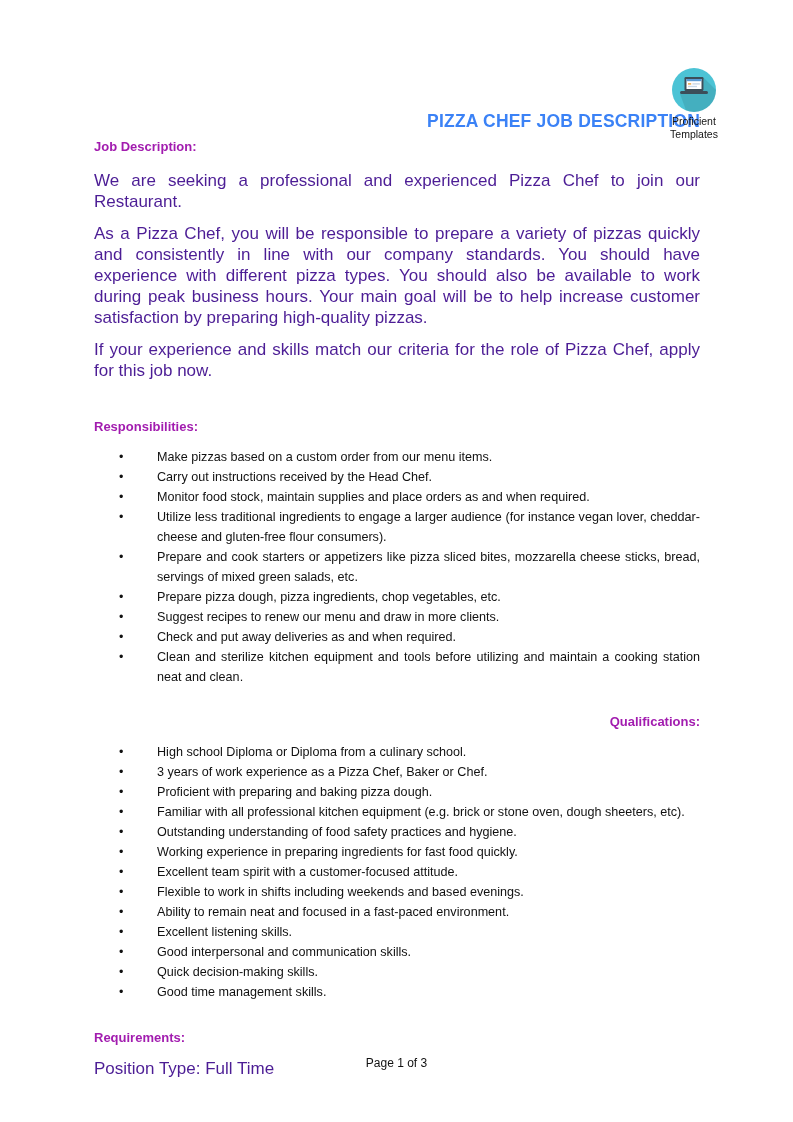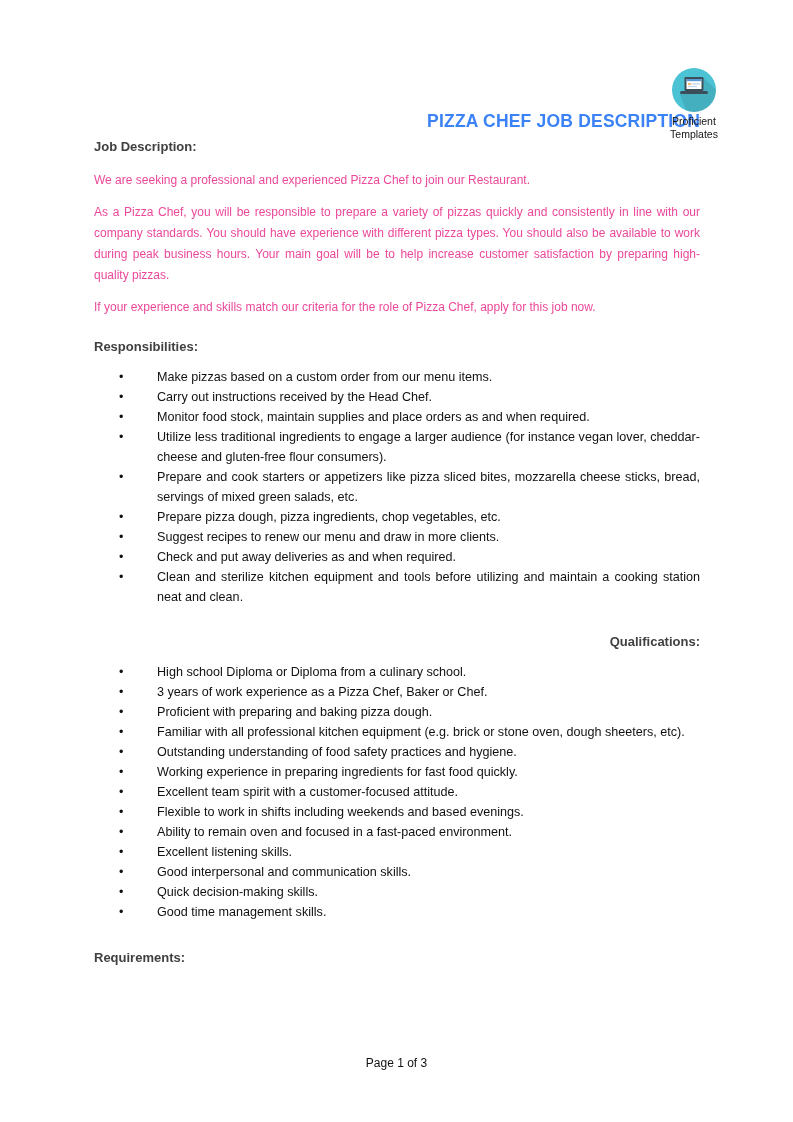--- a/index.html
+++ b/index.html
@@ -5,28 +5,28 @@
   html,body { margin:0; padding:0; background:#ffffff; }
   .page {
     position:relative; width:793px; height:1122px; background:#ffffff;
     overflow:hidden; font-family:"Liberation Sans", sans-serif; color:#000;
   }
   .content { padding:108px 93px 0 94px; }
   .doc-title {
     font-size:17.5px; font-weight:700; text-align:right;
     line-height:26px; letter-spacing:.2px; color:#3b82f6;
   }
-  .h2 { font-size:13px; font-weight:700; line-height:18px; color:#404040; }
+  .h2 { font-size:13px; font-weight:700; line-height:18px; color:#a21caf; }
   .mt-jd   { margin-top:4px; }
-  .mt-resp { margin-top:20px; }
+  .mt-resp { margin-top:37px; }
   .mt-qual { margin-top:26px;text-align:right; }
   .mt-req  { margin-top:27px; }
   .paras p, .body-text {
-    font-size:12px; line-height:21px; margin:11px 0 0;
-    text-align:justify; color:#ec4899;
+    font-size:17px; line-height:21px; margin:11px 0 0;
+    text-align:justify; color:#4c1d95;
   }
   .paras p:first-child { margin-top:14px; }
   ul.doc-list {
     margin:11px 0 0; padding:0; list-style:none;
     font-size:12.6px; line-height:20px; color:#111;
   }
   ul.doc-list li { display:flex; }
   .bullet { flex:0 0 24px; margin-left:25px; }
   .li-text { flex:1; text-align:justify;margin-left:14px; }
   .logo { position:absolute; top:67px; left:657px; width:74px; text-align:center; }
@@ -148,37 +148,38 @@
         <li>
           <span class="bullet">•</span>
           <span class="li-text">Excellent team spirit with a customer-focused attitude.</span>
         </li>
         <li>
           <span class="bullet">•</span>
           <span class="li-text">Flexible to work in shifts including weekends and based evenings.</span>
         </li>
         <li>
           <span class="bullet">•</span>
-          <span class="li-text">Ability to remain oven and focused in a fast-paced environment.</span>
+          <span class="li-text">Ability to remain neat and focused in a fast-paced environment.</span>
         </li>
         <li>
           <span class="bullet">•</span>
           <span class="li-text">Excellent listening skills.</span>
         </li>
         <li>
           <span class="bullet">•</span>
           <span class="li-text">Good interpersonal and communication skills.</span>
         </li>
         <li>
           <span class="bullet">•</span>
           <span class="li-text">Quick decision-making skills.</span>
         </li>
         <li>
           <span class="bullet">•</span>
           <span class="li-text">Good time management skills.</span>
         </li>
       </ul>
 
     <div class="h2 mt-req">Requirements:</div>
+    <p class="body-text">Position Type: Full Time</p>
   </div>
 
   <div class="footer">Page 1 of 3</div>
 </div>
 
 </body></html>

